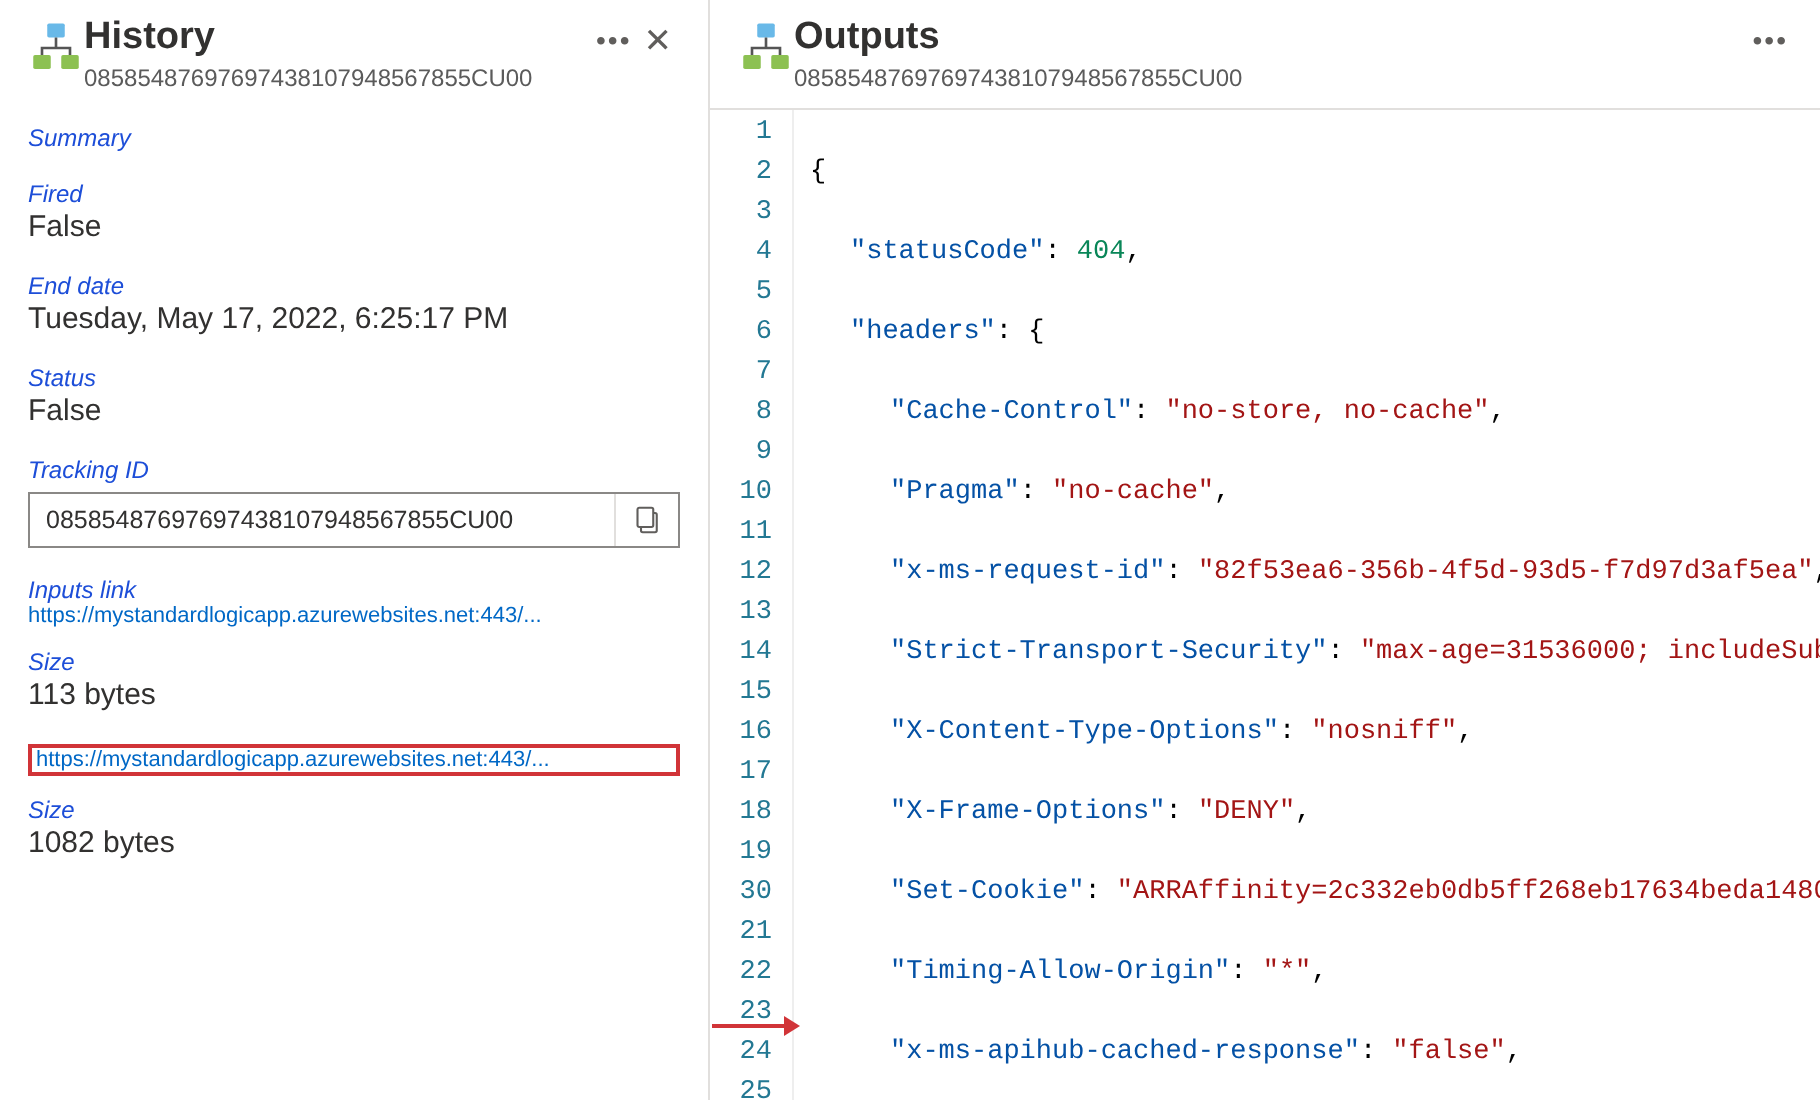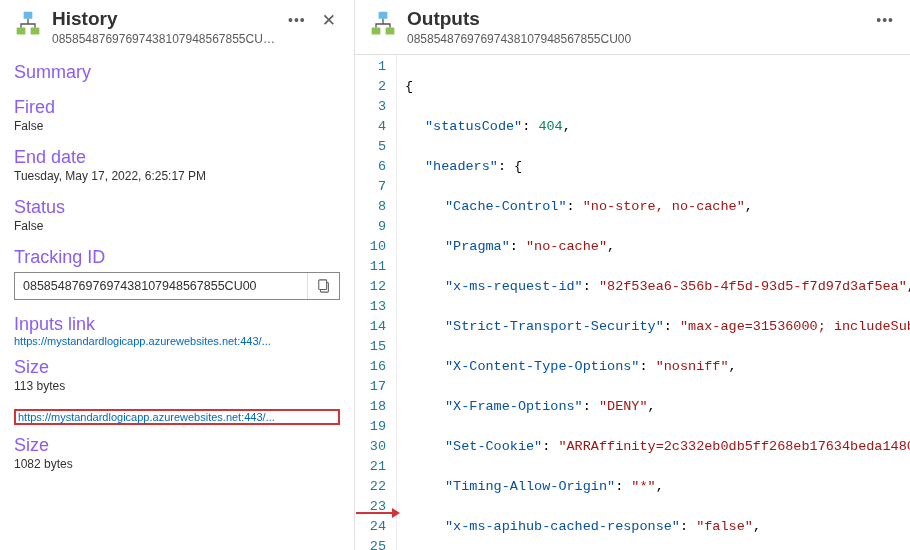--- a/index.html
+++ b/index.html
@@ -1,29 +1,29 @@
 <!DOCTYPE html>
 <html><head>
 <meta charset="utf-8">
 <style>
 * { box-sizing: border-box; margin: 0; padding: 0; }
 body { font-family: "Segoe UI", Arial, sans-serif; font-size: 13px; color: #323130; background: #fff; width: 910px; height: 550px; overflow: hidden; display: flex; }
 .panel-left { width: 355px; border-right: 1px solid #e1dfdd; padding: 8px 14px 14px 14px; display: flex; flex-direction: column; }
 .panel-right { flex: 1; display: flex; flex-direction: column; overflow: hidden; }
-.panel-header { display: flex; align-items: flex-start; gap: 10px; padding: 0 0 8px 0; }
+.panel-header { display: flex; align-items: flex-start; gap: 0; padding: 0 0 8px 0; }
 .panel-right .panel-header { padding: 8px 14px 8px 14px; }
 .logic-icon { width: 28px; height: 28px; flex-shrink: 0; margin-top: 2px; }
 .title-block { flex: 1; min-width: 0; }
 .panel-title { font-size: 19px; font-weight: 600; color: #323130; line-height: 1.2; }
 .panel-subid { font-size: 12px; color: #5b5b5b; margin-top: 1px; white-space: nowrap; overflow: hidden; text-overflow: ellipsis; }
 .more-icon { color: #605e5c; font-size: 14px; padding: 4px 2px; letter-spacing:1px; }
 .close-icon { font-size: 17px; color: #605e5c; padding: 2px 4px; }
 .meta-row { margin-top: 8px; }
-.meta-label { font-size: 18px; color: #8b5cf6; }
-.meta-value { font-size: 12px; color: #323130; margin-top: 1px; }
+.meta-label { font-size: 12px; color: #1d4ed8; font-style: italic; }
+.meta-value { font-size: 15px; color: #323130; margin-top: 1px; }
 .meta-block { margin-top: 14px; }
 .tracking-field { display: flex; align-items: center; border: 1px solid #8a8886; background: #fff; height: 28px; margin-top: 4px; }
 .tracking-field span { flex: 1; padding: 0 8px; font-size: 12.5px; white-space: nowrap; overflow: hidden; text-overflow: ellipsis; }
 .copy-btn { width: 32px; height: 100%; display: flex; align-items: center; justify-content: center; color: #605e5c; border-left: 1px solid #e1dfdd; }
 .link { color: #0068c6; font-size: 11px; text-decoration: none; white-space: nowrap; overflow: hidden; text-overflow: ellipsis; display: block; max-width: 100%; }
 .outputs-highlight { border: 2px solid #d13438; padding: 0 2px; margin-top: 2px; }
 .editor { flex: 1; overflow: hidden; font-family: Consolas, "Courier New", monospace; font-size: 13.5px; line-height: 20px; display: flex; border-top: 1px solid #e1dfdd; }
 .gutter { background: #fff; color: #237893; text-align: right; padding: 2px 10px 0 0; user-select: none; width: 42px; border-right: 1px solid #eee; }
 .gutter div { height: 20px; }
 .code { flex: 1; padding: 2px 0 0 8px; white-space: pre; overflow: hidden; color: #000; }

